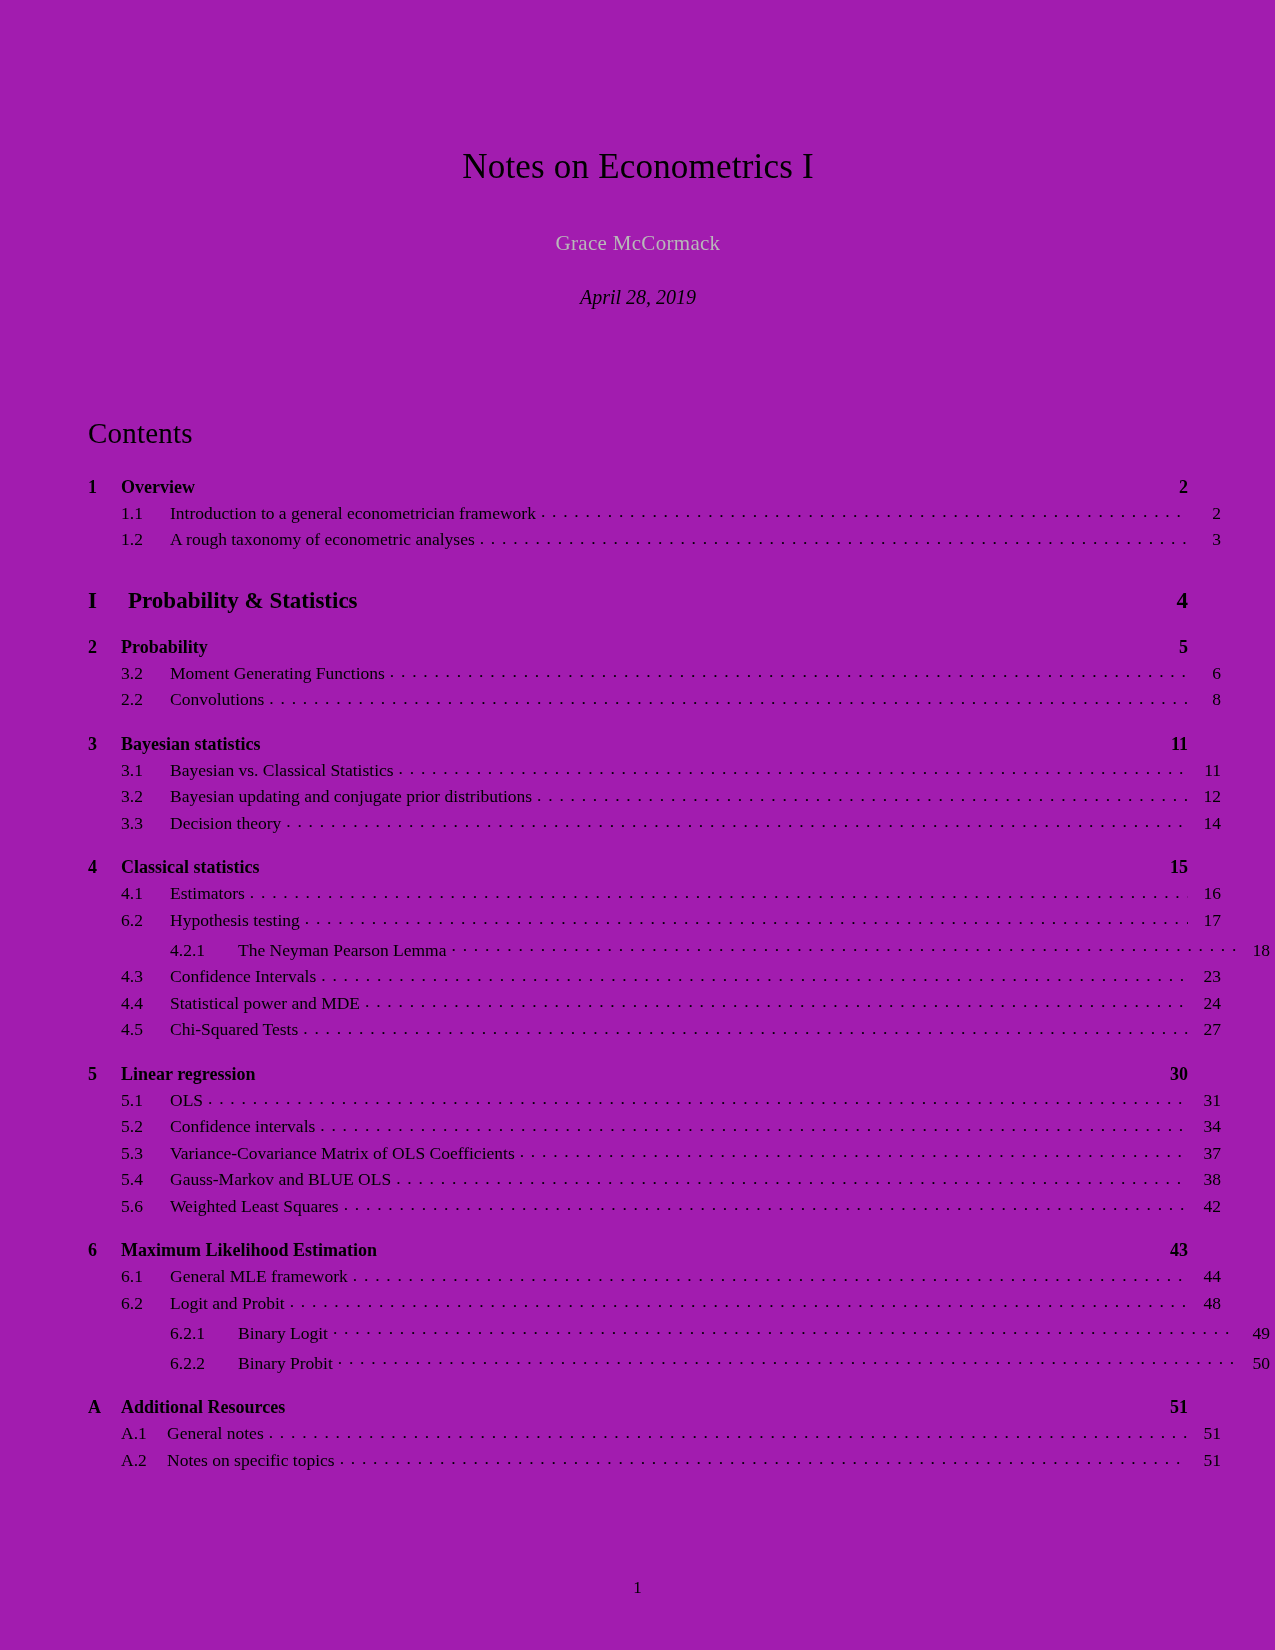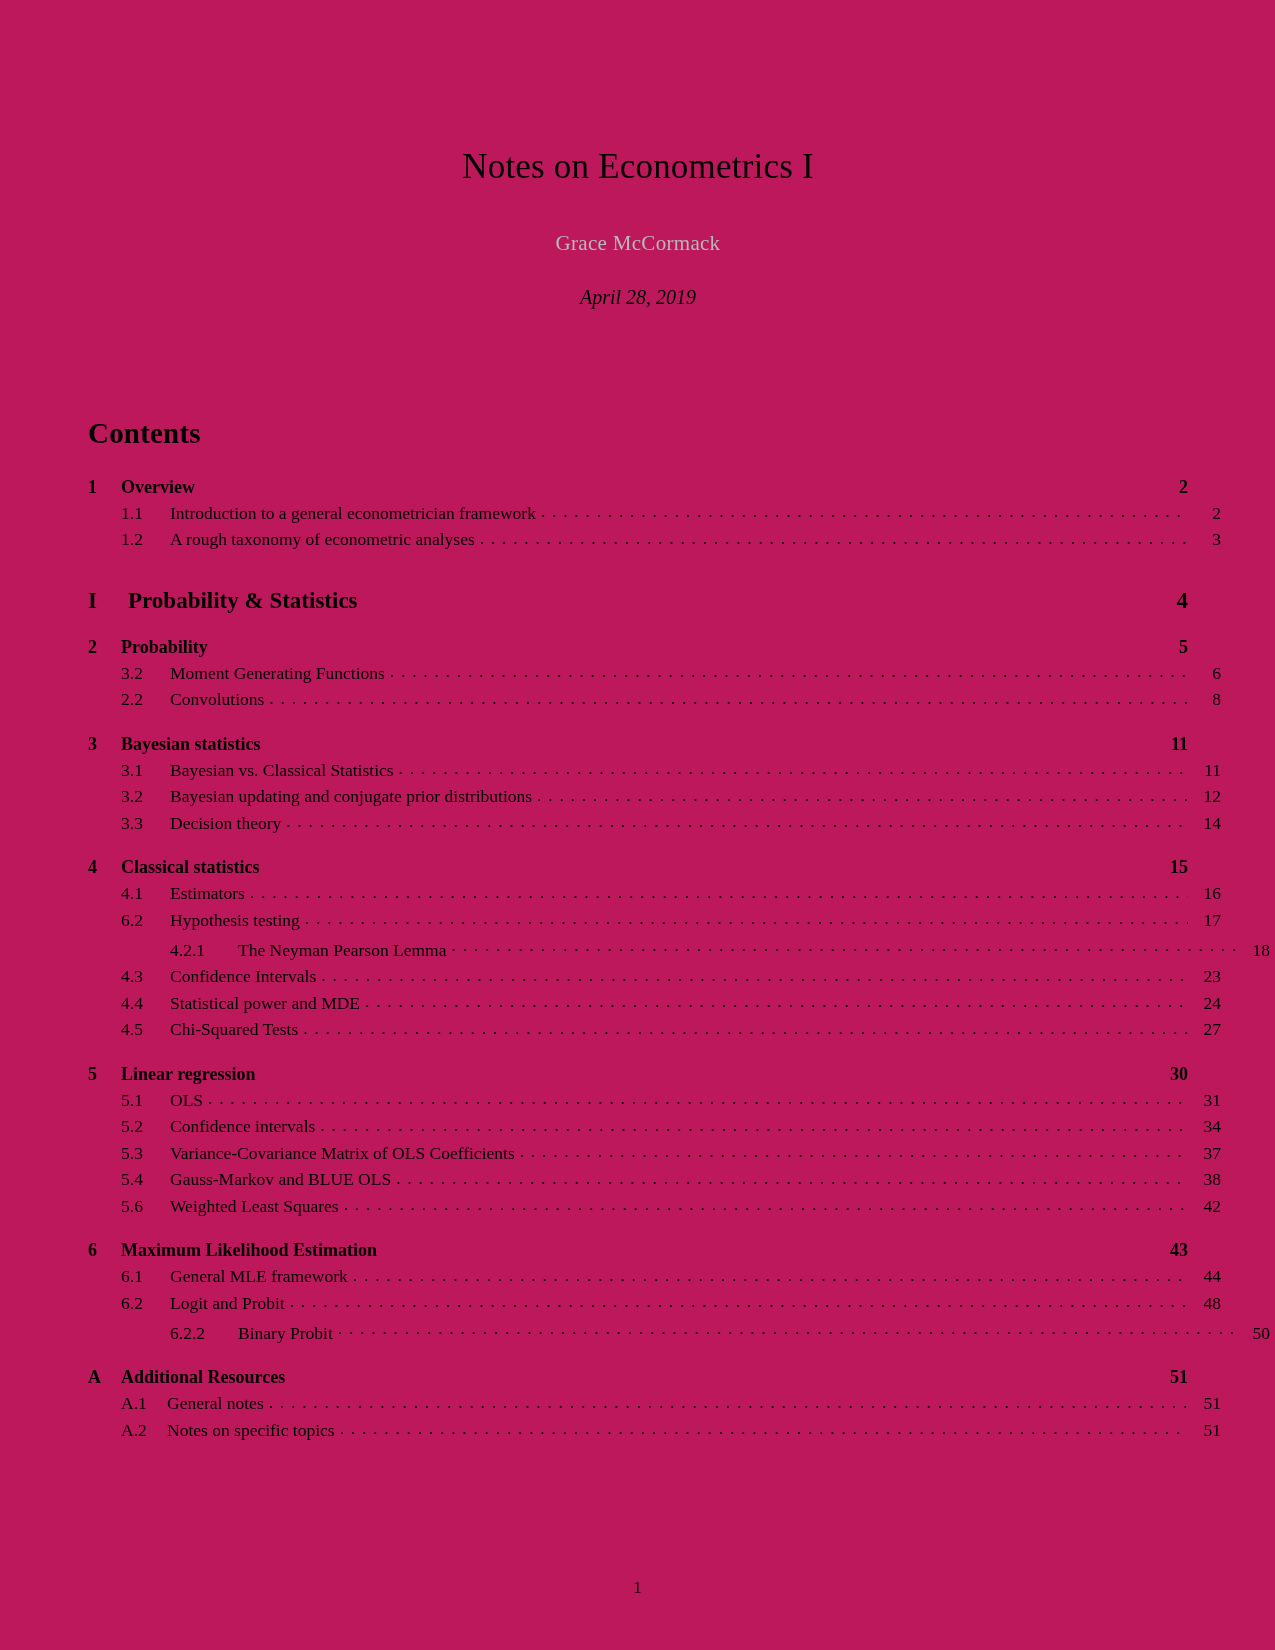--- a/index.html
+++ b/index.html
@@ -10,21 +10,21 @@
   body {
     font-family: "Liberation Serif", "DejaVu Serif", serif;
     color: #000000;
     -webkit-font-smoothing: antialiased;
   }
   .page {
     position: relative;
     width: 1275px;
     height: 1650px;
     margin: 0 auto;
-    background: #be185d;
+    background: #a21caf;
     box-sizing: border-box;
     overflow: hidden;
   }
   .content {
     position: absolute;
     left: 88px;
     top: 0;
     width: 1100px;
   }
 
@@ -49,21 +49,21 @@
   .doc-date {
     font-size: 20px;
     margin: 30px 0 0 0;
     color: #000000;
     font-style: italic;
   }
 
   
   .contents-heading {
     font-size: 29px;
-    font-weight: bold;
+    font-weight: normal;
     margin: 0;
     padding-top: 108px;
     letter-spacing: 0.2px;
   }
 
   
   .toc {
     margin-top: 28px;
   }
   .toc-row {
@@ -330,20 +330,26 @@
           <span class="toc-leader"></span>
           <span class="toc-page">44</span>
         </div>
         <div class="toc-row row-sub">
           <span class="toc-num">6.2</span>
           <span class="toc-label">Logit and Probit</span>
           <span class="toc-leader"></span>
           <span class="toc-page">48</span>
         </div>
         <div class="toc-row row-subsub">
+          <span class="toc-num">6.2.1</span>
+          <span class="toc-label">Binary Logit</span>
+          <span class="toc-leader"></span>
+          <span class="toc-page">49</span>
+        </div>
+        <div class="toc-row row-subsub">
           <span class="toc-num">6.2.2</span>
           <span class="toc-label">Binary Probit</span>
           <span class="toc-leader"></span>
           <span class="toc-page">50</span>
         </div>
         <div class="toc-row row-section">
           <span class="toc-num">A</span>
           <span class="toc-label">Additional Resources</span>
           <span class="toc-spacer"></span>
           <span class="toc-page">51</span>

